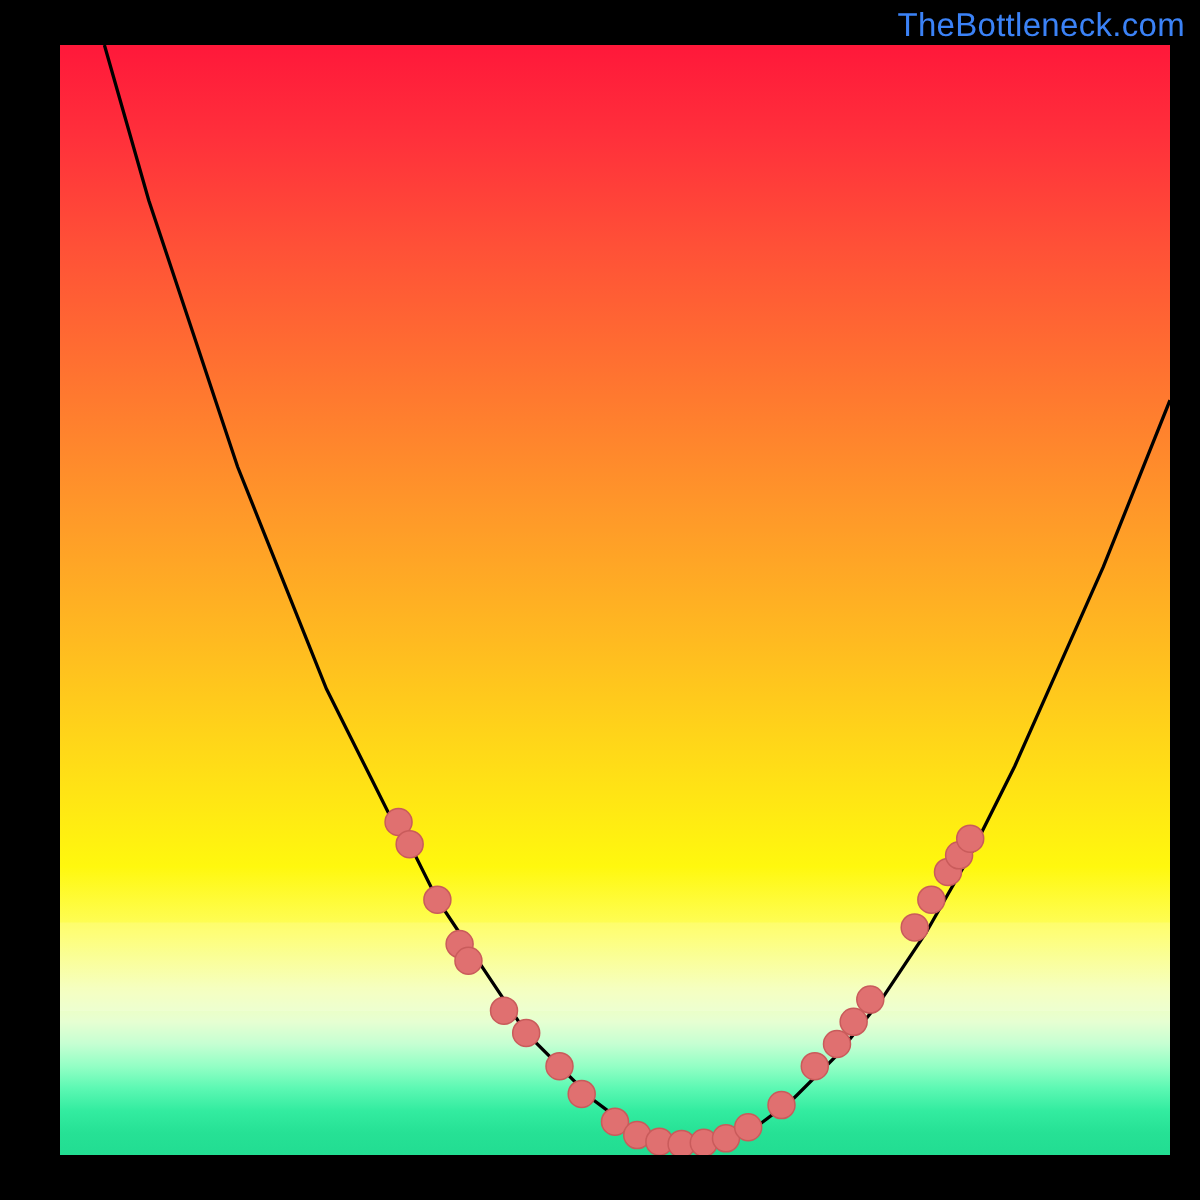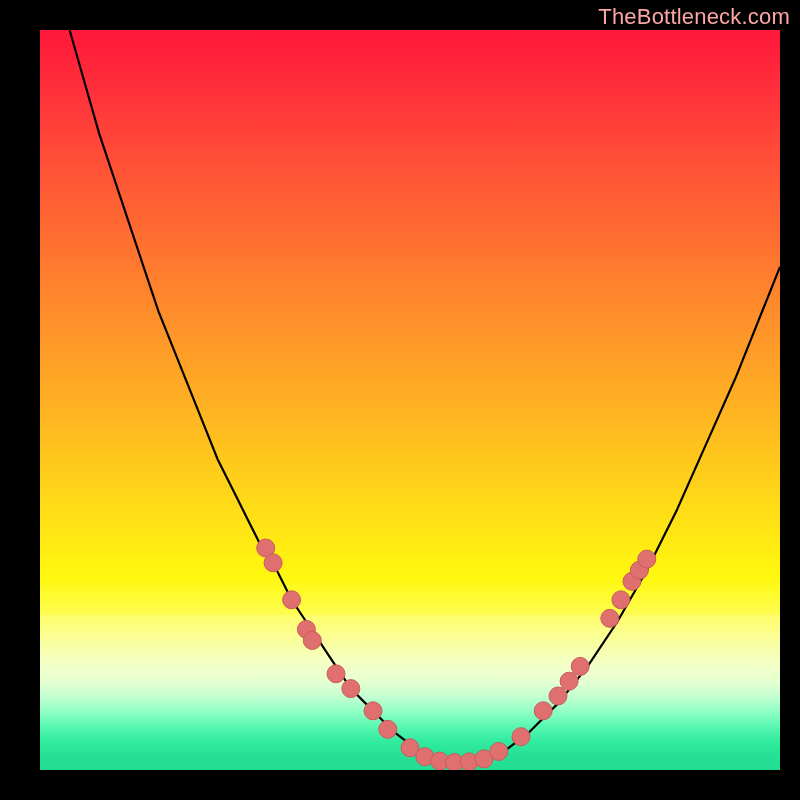--- a/index.html
+++ b/index.html
@@ -14,21 +14,21 @@
   .frame {
     position: relative;
     width: 800px;
     height: 800px;
     background: #000;
   }
   .watermark {
     position: absolute;
     top: 4px;
     right: 10px;
-    color: #fca5a5;
+    color: #3b82f6;
     font-size: 22px;
     font-weight: 500;
     letter-spacing: 0.2px;
     z-index: 4;
   }
   .plot {
     position: absolute;
     left: 40px;
     top: 30px;
     width: 740px;

